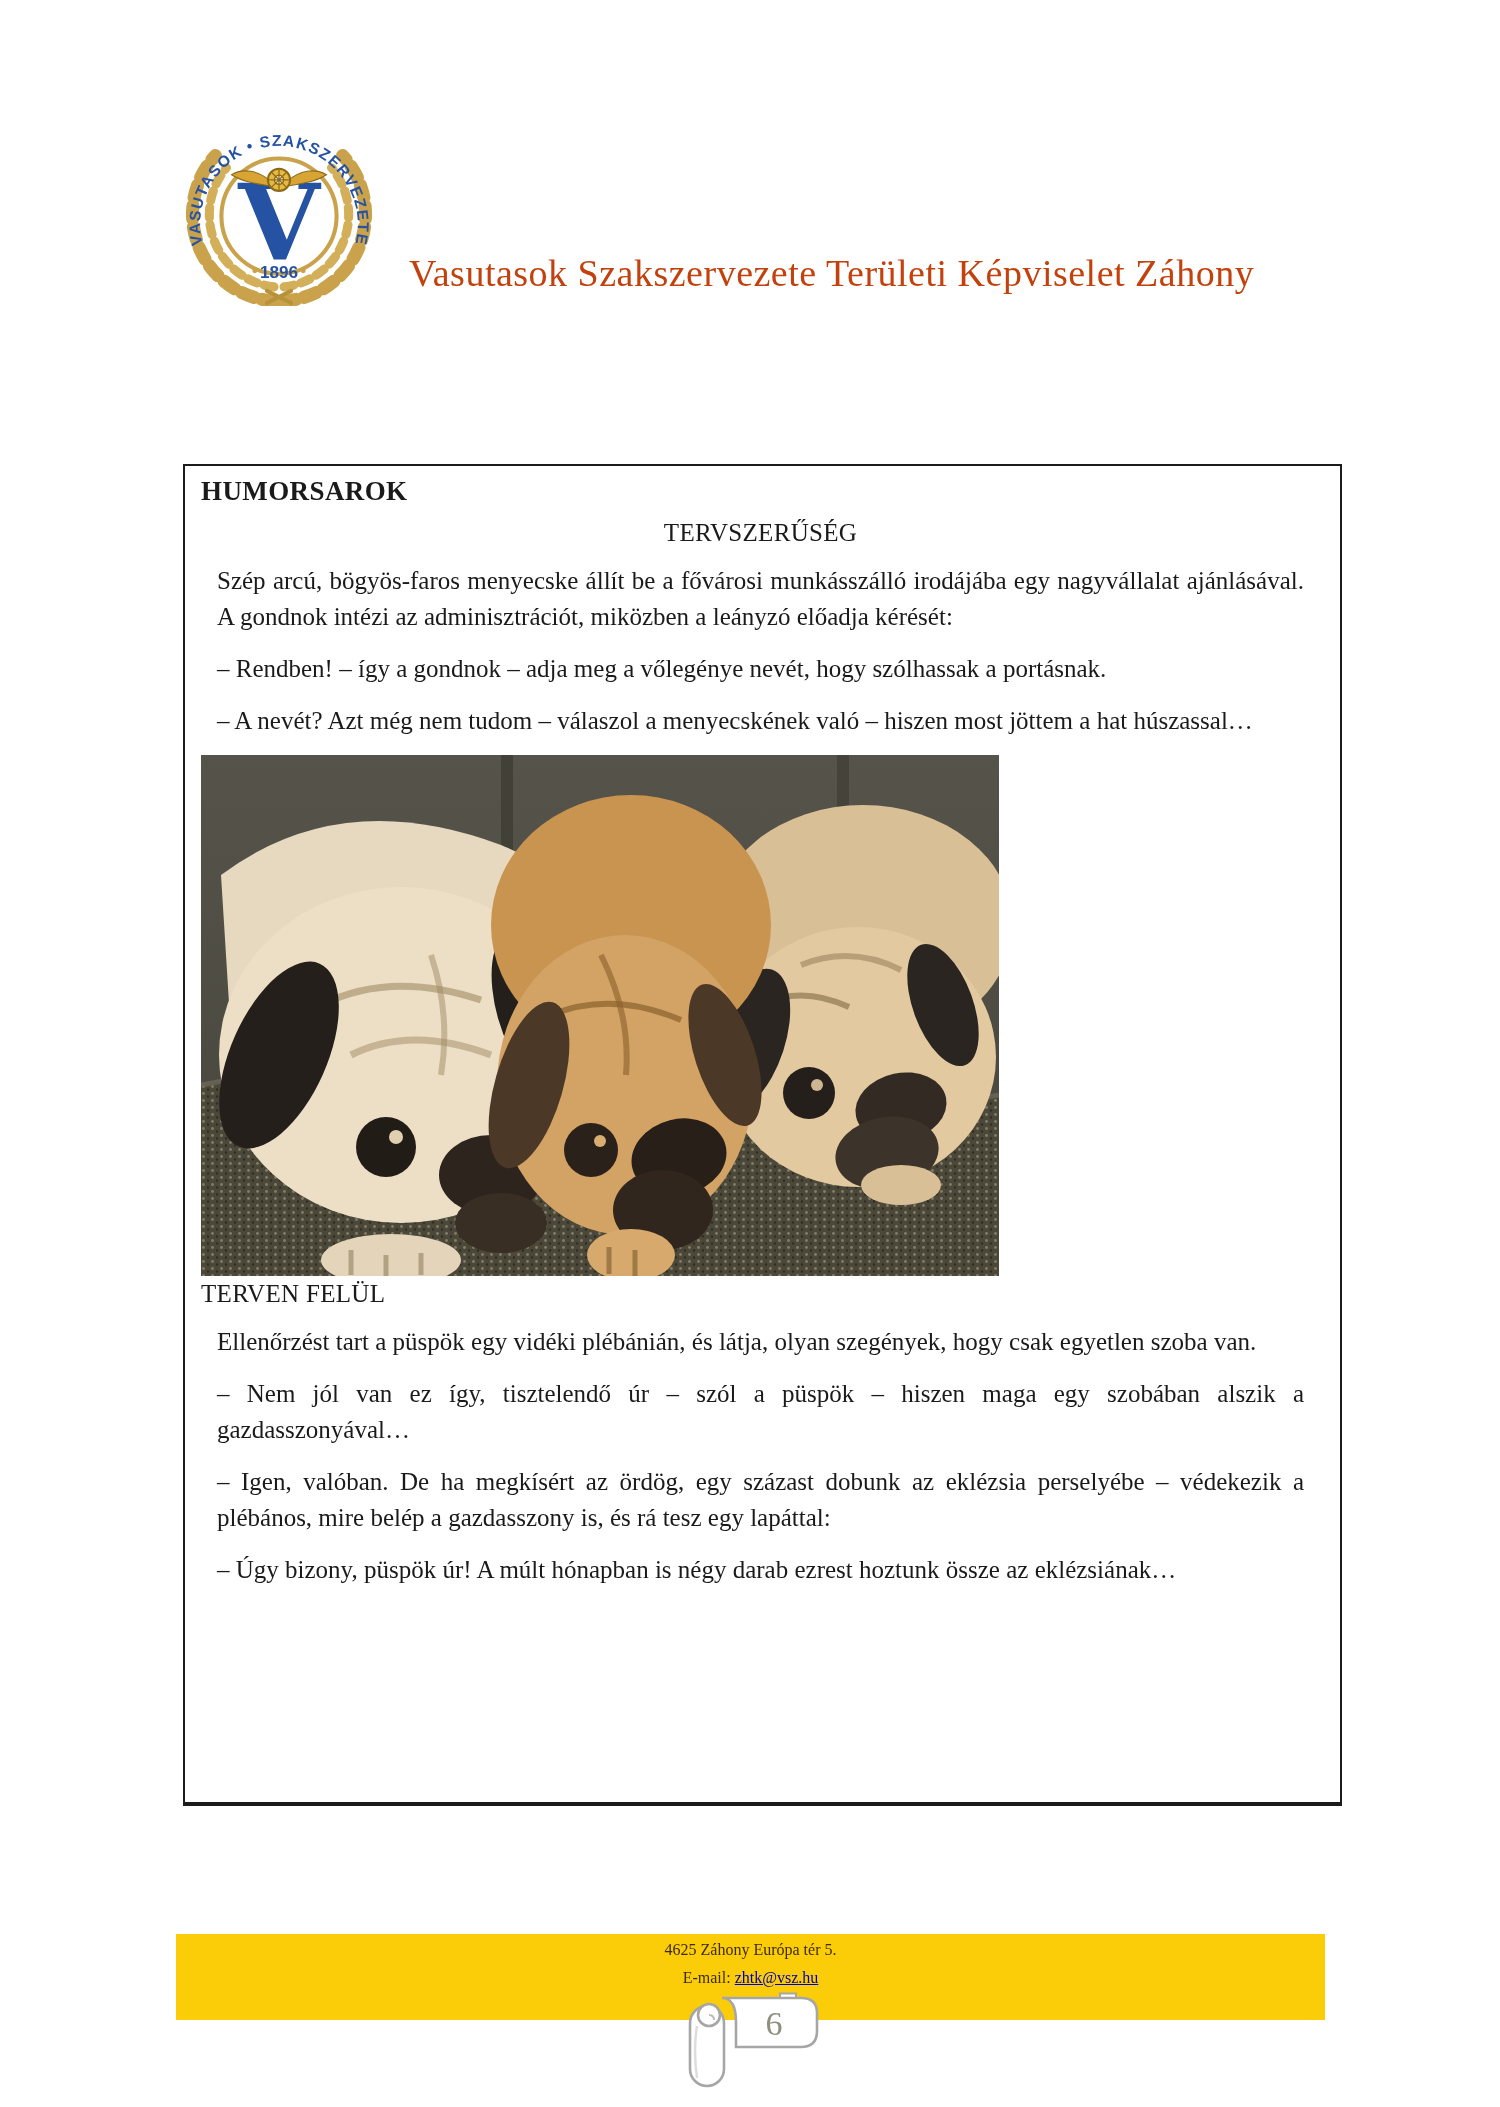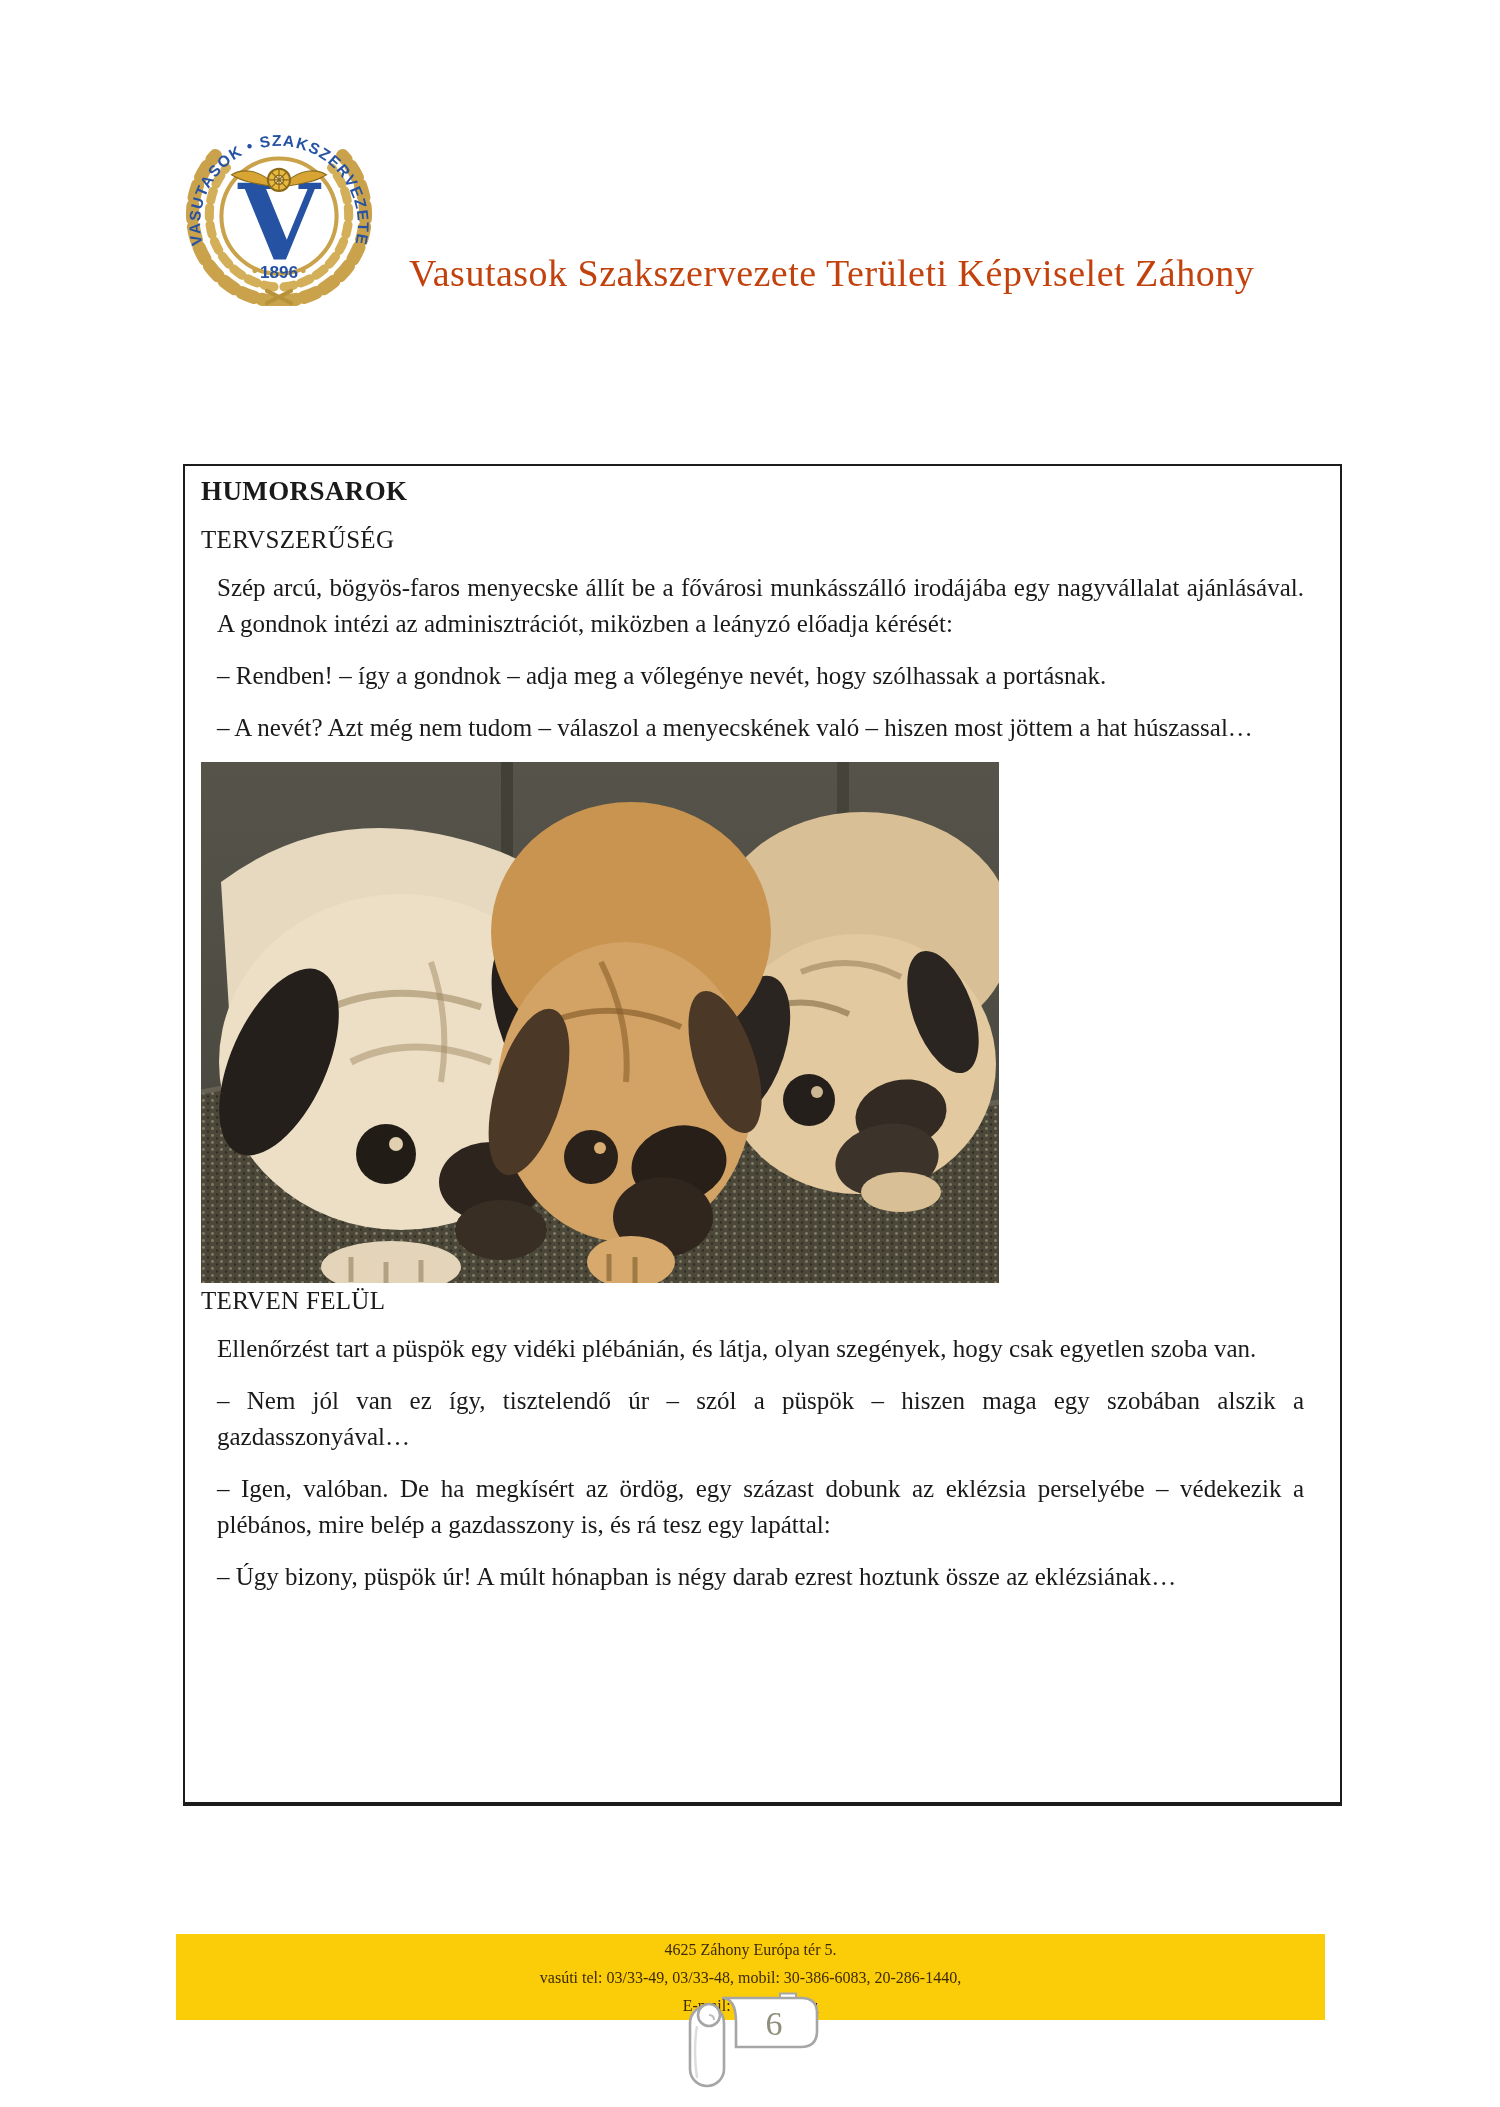--- a/index.html
+++ b/index.html
@@ -15,21 +15,21 @@
     font-size:38px;color:#c2410c;white-space:nowrap;letter-spacing:0.5px;margin-left:16px;
   }
   
   #humor-box{
     position:absolute;left:183px;top:464px;width:1159px;height:1342px;
     box-sizing:border-box;border:2px solid #1c1c1c;border-bottom-width:4px;
     padding:10px 20px 0 16px;overflow:hidden;
   }
   .box-title{font-size:27px;font-weight:bold;line-height:30px;letter-spacing:0.4px;margin:0;}
   .section-heading{font-size:25px;line-height:28px;margin:0;font-weight:normal;letter-spacing:0.3px;}
-  .sh-first{margin-top:20px;}
+  .sh-first{margin-top:13px;text-align:center;}
   .sh-second{margin-top:4px;}
   .para{
     font-size:25px;line-height:36px;margin:16px;
     text-align:justify;text-justify:inter-word;
   }
   #pug-photo{display:block;margin:12px 0 0 0;width:798px;height:521px;}
   
   #footer{
     position:absolute;left:176px;top:1934px;width:1149px;height:86px;
     background:#FBCD08;text-align:center;color:#3E2B05;
@@ -156,21 +156,20 @@
 
     <p class="section-heading sh-second">TERVEN FELÜL</p>
     <p class="para">Ellenőrzést tart a püspök egy vidéki plébánián, és látja, olyan szegények, hogy csak egyetlen szoba van.</p>
     <p class="para">– Nem jól van ez így, tisztelendő úr – szól a püspök – hiszen maga egy szobában alszik a gazdasszonyával…</p>
     <p class="para">– Igen, valóban. De ha megkísért az ördög, egy százast dobunk az eklézsia perselyébe – védekezik a plébános, mire belép a gazdasszony is, és rá tesz egy lapáttal:</p>
     <p class="para">– Úgy bizony, püspök úr! A múlt hónapban is négy darab ezrest hoztunk össze az eklézsiának…</p>
   </div>
 
   <div id="footer">
     <div>4625 Záhony Európa tér 5.</div>
-    <div>vasúti tel: 03/33-49, 03/33-48, mobil: 30-386-6083, 20-286-1440,</div>
     <div>
       <span>E-mail: </span><a href="#">zhtk@vsz.hu</a>
     </div>
   </div>
 
   <svg id="page-number-scroll" viewBox="0 0 140 96">
     <g>
       <path d="M 96,6 V 1.5 H 112 V 6" fill="#ffffff" stroke="#a6a6a6" stroke-width="2"></path>
       <path d="M 38,6 H 117 Q 133,6 133,21 V 39 Q 133,55 117,55 H 52 V 30 Q 52,6 38,6 Z" fill="#ffffff" stroke="#a6a6a6" stroke-width="2.6"></path>
       <rect x="6" y="14" width="34" height="80" rx="17" fill="#ffffff" stroke="#a6a6a6" stroke-width="2.6"></rect>

